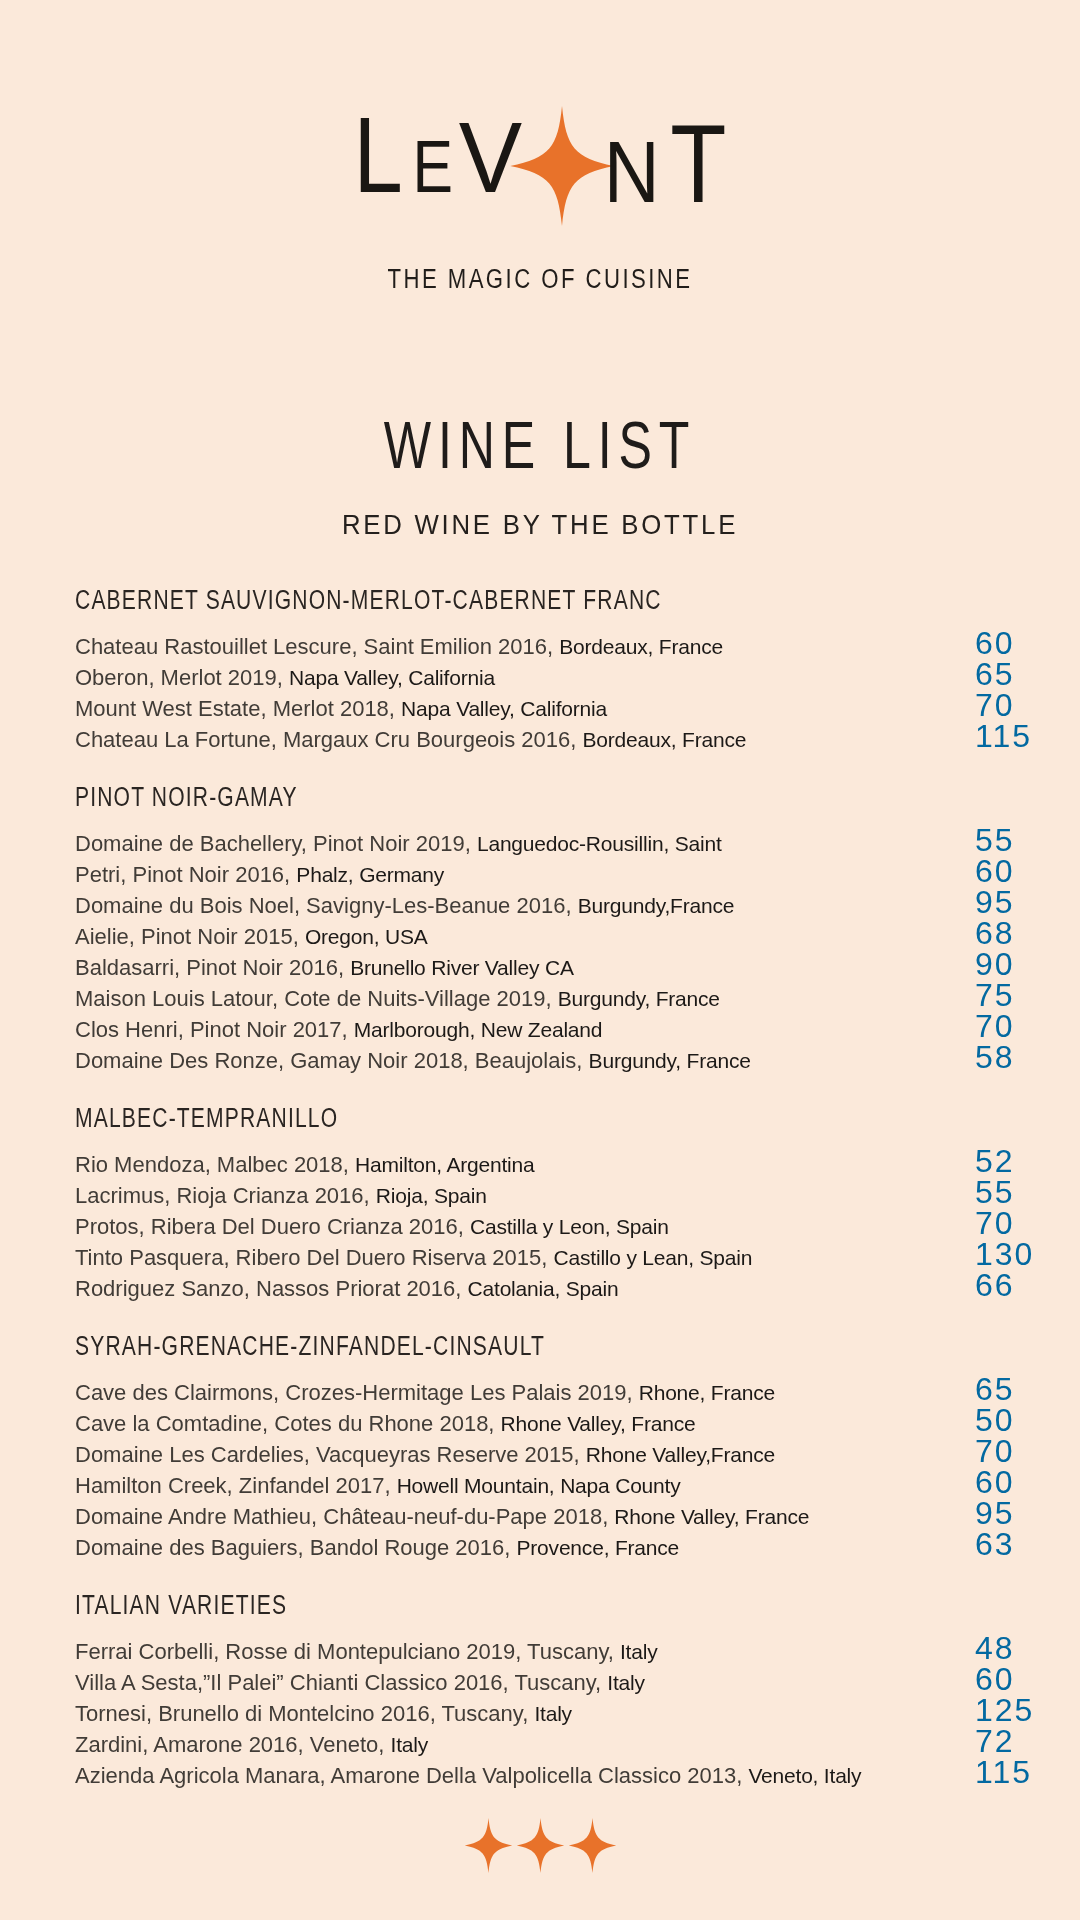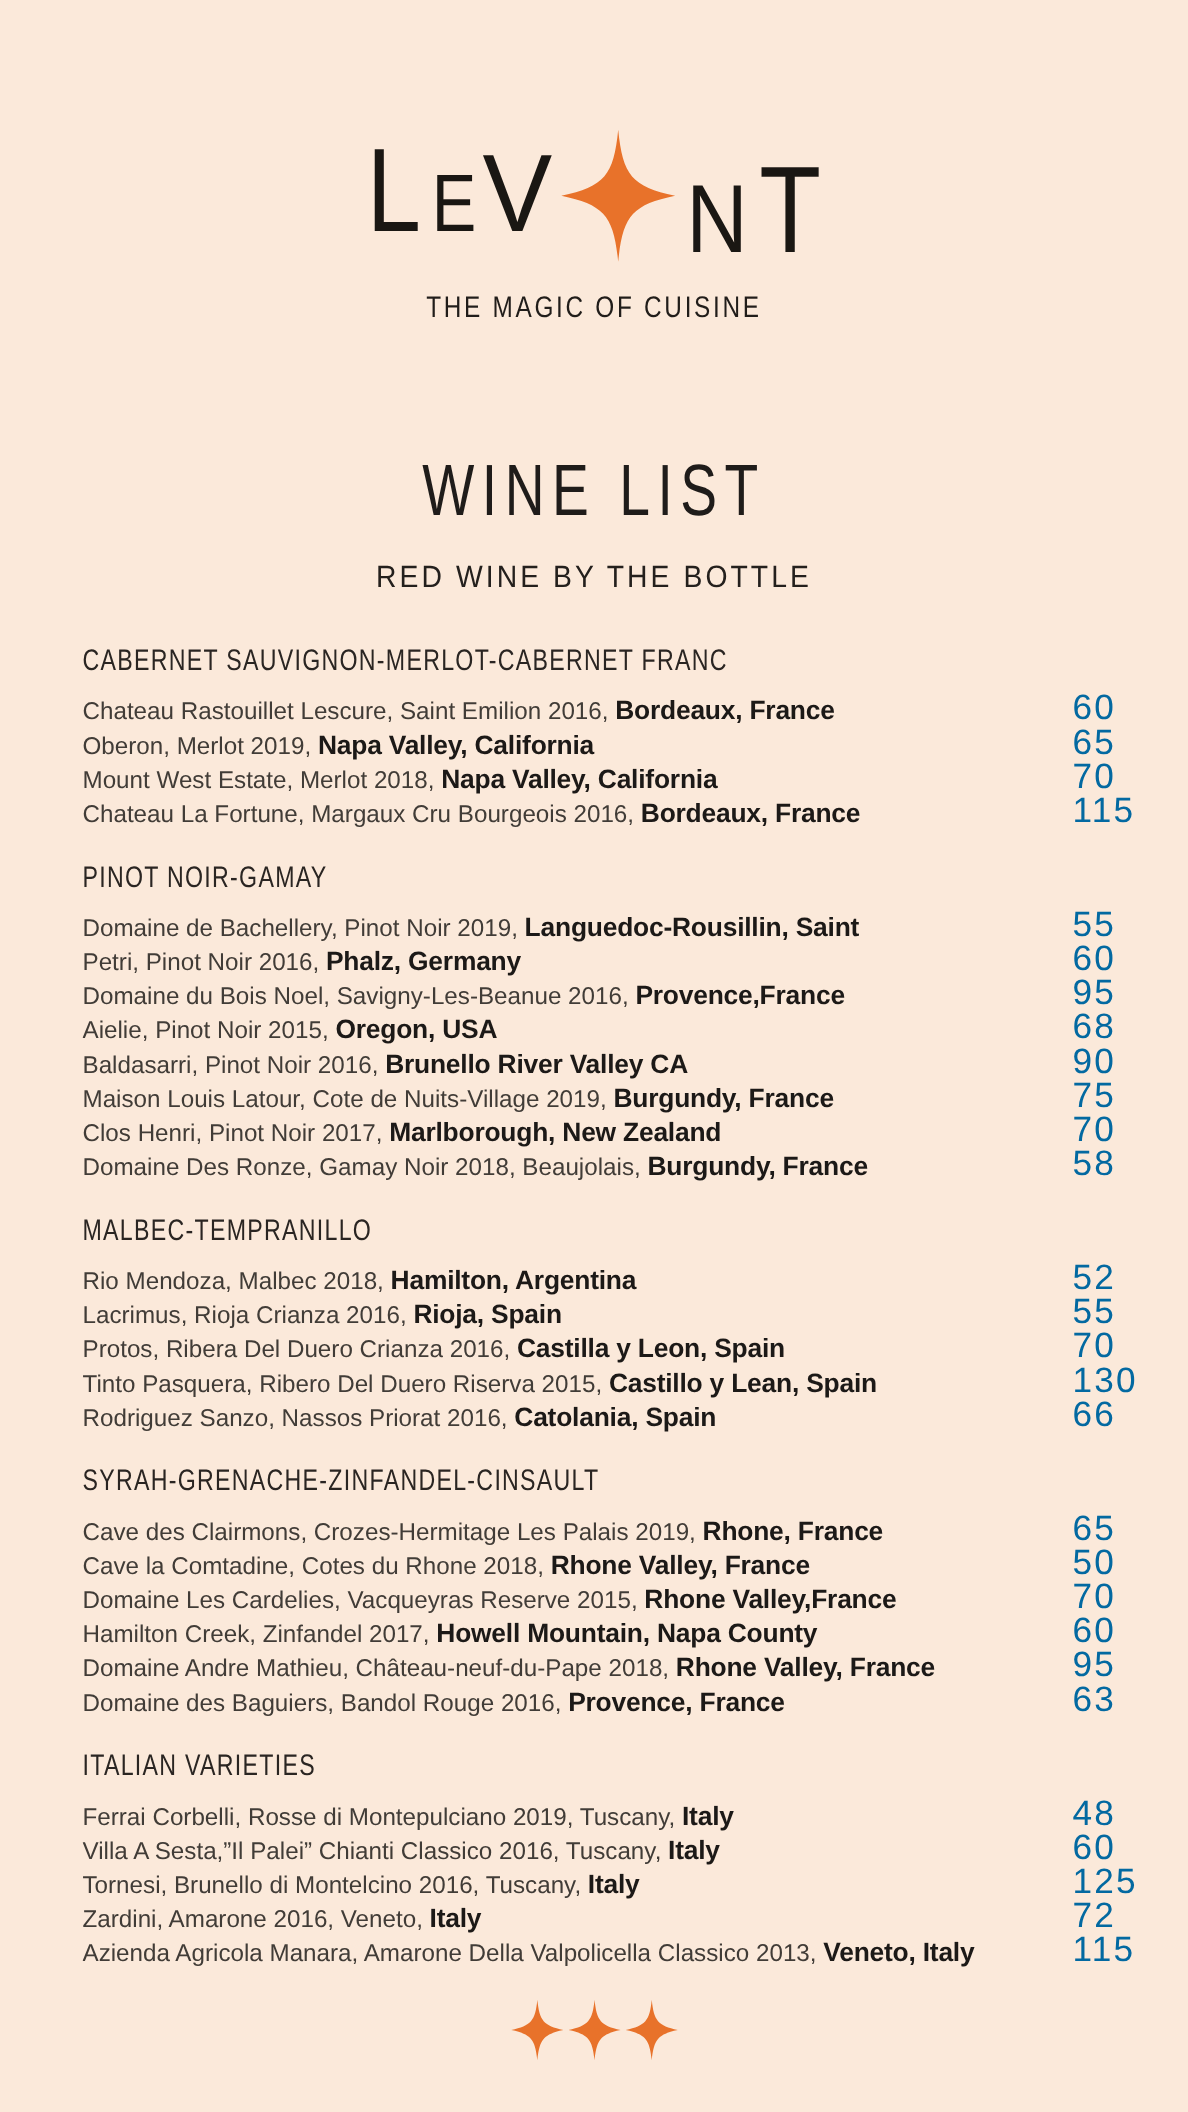--- a/index.html
+++ b/index.html
@@ -8,22 +8,22 @@
     position:relative;
     width:1080px;height:1920px;
     background:#fbe9da;
     overflow:hidden;
     color:#2a2522;
   }
   
   .logo{
     margin-top:94px;
     height:150px;
-    display:flex;align-items:flex-end;justify-content:center;
-    gap:22px;
+    display:flex;align-items:center;justify-content:center;
+    gap:2px;
     color:#1a1713;
   }
   .logo-ch{display:inline-block;line-height:.78;font-weight:400;letter-spacing:0;}
   .ch-L{font-size:108px;margin-bottom:-4px;transform:scaleX(.82);}
   .ch-E{font-size:74px;margin-bottom:30px;transform:scaleX(.82);}
   .ch-V{font-size:100px;margin-bottom:12px;transform:scaleX(.95);}
   .ch-N{font-size:88px;margin-bottom:10px;transform:scaleX(.88);}
   .ch-T{font-size:112px;margin-bottom:10px;transform:scaleX(.82);}
   .logo-star{width:104px;height:120px;margin:0 -16px 6px -16px;flex:none;}
   
@@ -57,21 +57,21 @@
   .wine-row{
     display:flex;align-items:baseline;
     height:31px;
   }
   .wine-text{
     flex:0 0 900px;max-width:900px;
     overflow:hidden;white-space:nowrap;
     font-size:22px;letter-spacing:0;color:#413c37;
   }
   .wine-region{
-    font-weight:700;font-size:24px;letter-spacing:-.2px;color:#1c1917;margin-top:25px;
+    font-weight:400;font-size:21px;letter-spacing:-.2px;color:#1c1917;margin-top:25px;
   }
   .wine-price{
     flex:none;font-size:32px;letter-spacing:2px;color:#0369a1;
   }
   
   .footer-stars{
     margin-top:20px;
     display:flex;justify-content:center;align-items:center;gap:3px;
   }
   .footer-star{width:49px;height:55px;flex:none;}
@@ -118,21 +118,21 @@
         <h3 class="sec-heading">PINOT NOIR-GAMAY</h3>
         <div class="wine-row">
           <span class="wine-text">Domaine de Bachellery, Pinot Noir 2019, <b class="wine-region">Languedoc-Rousillin, Saint</b></span>
           <span class="wine-price">55</span>
         </div>
         <div class="wine-row">
           <span class="wine-text">Petri, Pinot Noir 2016, <b class="wine-region">Phalz, Germany</b></span>
           <span class="wine-price">60</span>
         </div>
         <div class="wine-row">
-          <span class="wine-text">Domaine du Bois Noel, Savigny-Les-Beanue 2016, <b class="wine-region">Provence,France</b></span>
+          <span class="wine-text">Domaine du Bois Noel, Savigny-Les-Beanue 2016, <b class="wine-region">Burgundy,France</b></span>
           <span class="wine-price">95</span>
         </div>
         <div class="wine-row">
           <span class="wine-text">Aielie, Pinot Noir 2015, <b class="wine-region">Oregon, USA</b></span>
           <span class="wine-price">68</span>
         </div>
         <div class="wine-row">
           <span class="wine-text">Baldasarri, Pinot Noir 2016, <b class="wine-region">Brunello River Valley CA</b></span>
           <span class="wine-price">90</span>
         </div>

